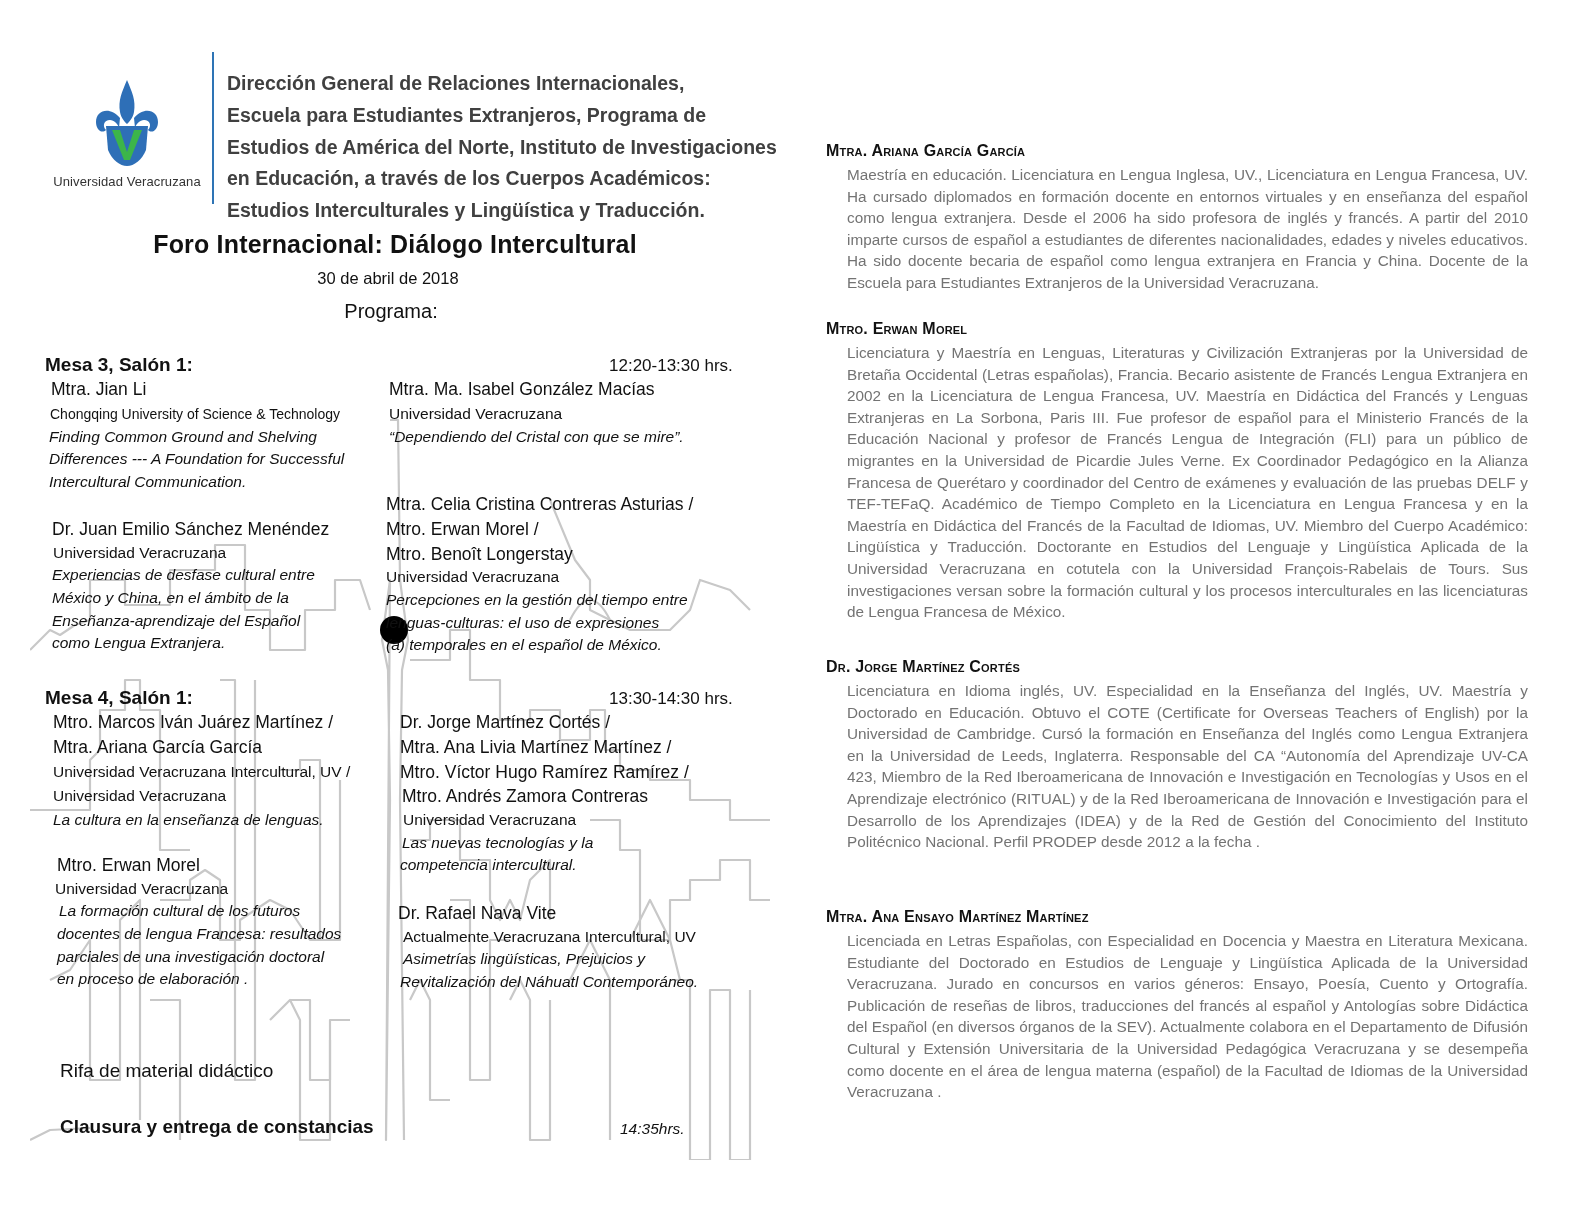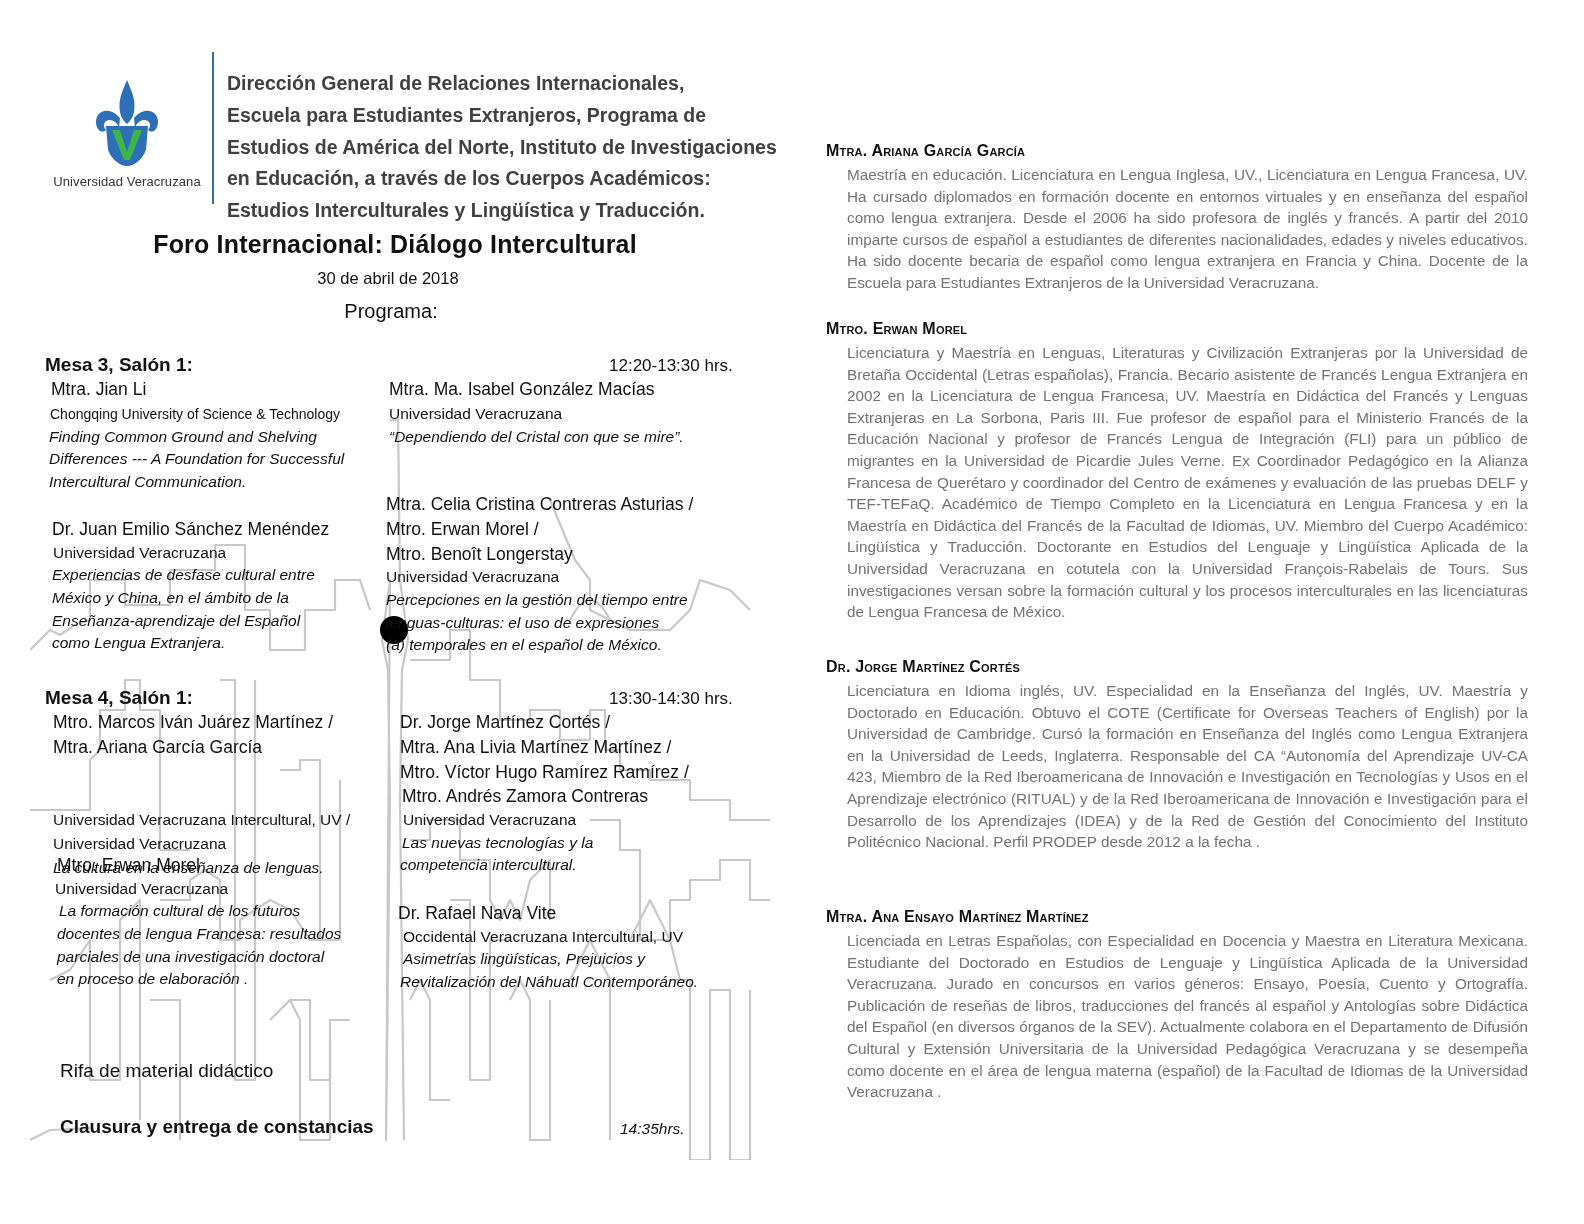--- a/index.html
+++ b/index.html
@@ -140,21 +140,21 @@
       <div class="talk">lenguas-culturas: el uso de expresiones</div>
       <div class="talk">(a) temporales en el español de México.</div>
     </div>
 
     <div class="mesa-title" style="left:45px; top:687px;">Mesa 4, Salón 1:</div>
     <div class="mesa-time" style="left:609px; top:689px;">13:30-14:30 hrs.</div>
 
     <div class="block" style="left:53px; top:710px;">
       <div class="name">Mtro. Marcos Iván Juárez Martínez /</div>
       <div class="name">Mtra. Ariana García García</div>
-      <div class="inst" style="line-height:24.5px;margin-top:48px;">Universidad Veracruzana Intercultural, UV /</div>
+      <div class="inst" style="line-height:24.5px;">Universidad Veracruzana Intercultural, UV /</div>
       <div class="inst" style="line-height:24.5px;">Universidad Veracruzana</div>
       <div class="talk">La cultura en la enseñanza de lenguas.</div>
     </div>
 
     <div class="block" style="left:400px; top:710px;">
       <div class="name">Dr. Jorge Martínez Cortés /</div>
       <div class="name">Mtra. Ana Livia Martínez Martínez /</div>
       <div class="name">Mtro. Víctor Hugo Ramírez Ramírez /</div>
       <div class="name" style="padding-left:2px;">Mtro. Andrés Zamora Contreras</div>
       <div class="inst" style="padding-left:3px;">Universidad Veracruzana</div>
@@ -166,21 +166,21 @@
       <div class="name" style="padding-left:2px;">Mtro. Erwan Morel</div>
       <div class="inst">Universidad Veracruzana</div>
       <div class="talk" style="padding-left:4px;">La formación cultural de los futuros</div>
       <div class="talk" style="padding-left:2px;">docentes de lengua Francesa: resultados</div>
       <div class="talk" style="padding-left:2px;">parciales de una investigación doctoral</div>
       <div class="talk" style="padding-left:2px;">en proceso de elaboración .</div>
     </div>
 
     <div class="block" style="left:398px; top:901px;">
       <div class="name">Dr. Rafael Nava Vite</div>
-      <div class="inst" style="padding-left:5px;">Occidental Veracruzana Intercultural, UV</div>
+      <div class="inst" style="padding-left:5px;">Actualmente Veracruzana Intercultural, UV</div>
       <div class="talk" style="padding-left:5px;">Asimetrías lingüísticas, Prejuicios y</div>
       <div class="talk" style="padding-left:2px;">Revitalización del Náhuatl Contemporáneo.</div>
     </div>
 
     <div class="rifa">Rifa de material didáctico</div>
     <div class="clausura">Clausura y entrega de constancias</div>
     <div class="clausura-time">14:35hrs.</div>
   </div>
 
   <div class="right-col">

